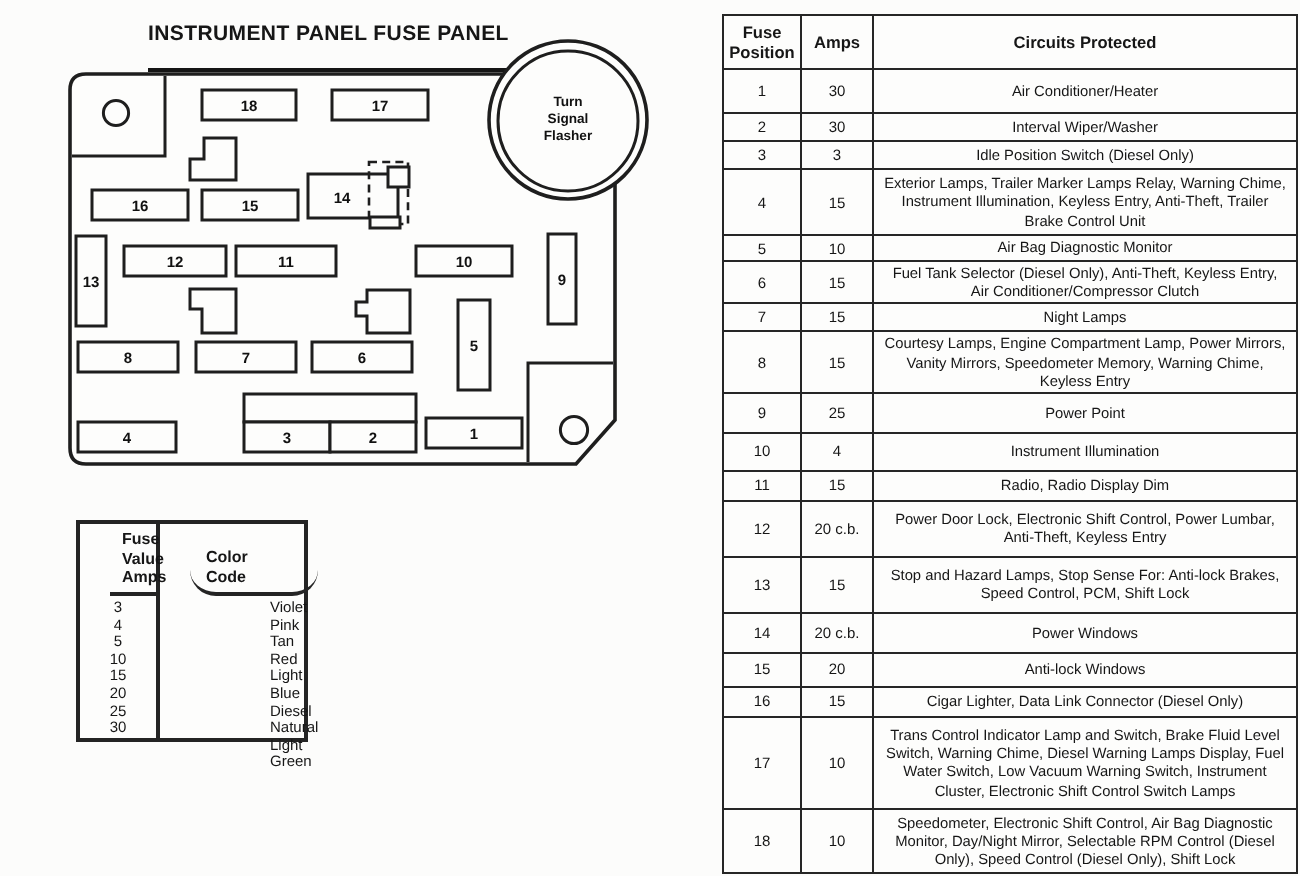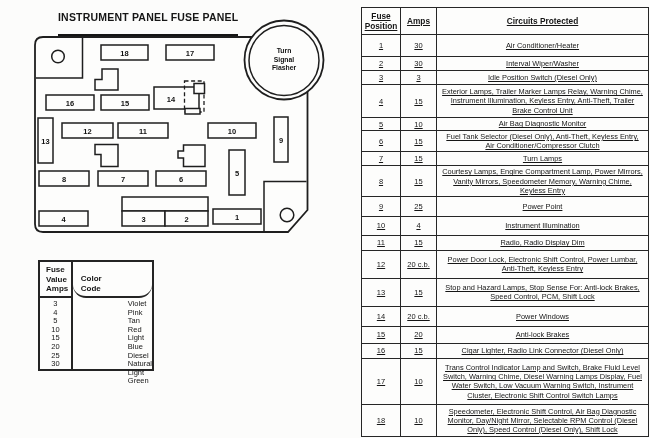--- a/index.html
+++ b/index.html
@@ -3,48 +3,48 @@
 <meta charset="utf-8">
 <style>
   html,body { margin:0; padding:0; }
   body {
     width:650px; height:438px; overflow:hidden; position:relative;
     background:#fcfcfb; color:#161616;
     font-family:"Liberation Sans", sans-serif;
   }
   
   .diagram-title {
-    position:absolute; left:58px; top:11px;
+    position:absolute; left:74px; top:11px;
     font-size:10.5px; font-weight:bold; letter-spacing:.2px;
     border-bottom:2px solid #151515; padding-bottom:11px;
     white-space:nowrap;
   }
   
   .panel-svg { position:absolute; left:0; top:0; }
   .panel-svg .ln   { fill:none; stroke:#1e1e1e; stroke-width:1.5; }
   .panel-svg .body { fill:#fdfdfc; stroke:#1e1e1e; stroke-width:1.8; }
   .panel-svg .fuse { fill:#fdfdfc; stroke:#1e1e1e; stroke-width:1.5; }
   .panel-svg .dash { fill:none; stroke:#1e1e1e; stroke-width:1.3; stroke-dasharray:4 2.6; }
   .panel-svg text.flbl  { font:bold 7.5px "Liberation Sans",sans-serif; fill:#111; text-anchor:middle; }
   .panel-svg text.flash { font:bold 6.8px "Liberation Sans",sans-serif; fill:#111; text-anchor:middle; }
   
   .cc { position:absolute; left:38px; top:260px; width:116px; height:111px;
         border:2px solid #242424; background:#fdfdfc; display:flex; box-sizing:border-box; }
   .cc-left  { width:40px; border-right:2px solid #242424; box-sizing:border-box; }
   .cc-right { flex:1; }
   .cc-head  { height:36px; border-bottom:2px solid #242424; box-sizing:border-box;
-              font-weight:bold; font-size:8px; line-height:9.5px; padding:3px 0 0 6px; }
+              font-weight:bold; font-size:8px; line-height:9.5px; padding:3px 0 0 6px;margin-left:15px; }
   .cc-head.color { padding:12px 0 4px 8px;border-radius:13px; }
   .cc-body { padding-top:2px; }
   .cc-body div { font-size:7.5px; line-height:8.6px; }
   .cc-left  .cc-body div { text-align:center; }
   .cc-right .cc-body div { padding-left:8px;margin-left:47px; }
   
   .ft { position:absolute; left:361px; top:7px; width:287px;
-        border-collapse:collapse; table-layout:fixed; background:#fdfdfc;text-decoration:underline; }
+        border-collapse:collapse; table-layout:fixed; background:#fdfdfc; }
   .ft th, .ft td { border:1.7px solid #262626; vertical-align:middle; }
   .ft th { font-size:8.3px; font-weight:bold; text-align:center; padding:2px 1px; height:22px; }
   .ft td.c-pos, .ft td.c-amp { text-align:center; font-size:7.5px; }
   .ft td.c-cir { font-size:7.4px; padding:1px 4px; line-height:1.24; text-align:center; }
 </style>
 </head>
 <body>
 
 <div class="diagram-title">INSTRUMENT PANEL FUSE PANEL</div>
 
@@ -221,21 +221,21 @@
         <td class="c-cir">Air Bag Diagnostic Monitor</td>
       </tr>
   <tr style="height:21px">
         <td class="c-pos">6</td>
         <td class="c-amp">15</td>
         <td class="c-cir">Fuel Tank Selector (Diesel Only), Anti-Theft, Keyless Entry, Air Conditioner/Compressor Clutch</td>
       </tr>
   <tr style="height:14px">
         <td class="c-pos">7</td>
         <td class="c-amp">15</td>
-        <td class="c-cir">Turn Lamps</td>
+        <td class="c-cir">Night Lamps</td>
       </tr>
   <tr style="height:30px">
         <td class="c-pos">8</td>
         <td class="c-amp">15</td>
         <td class="c-cir">Courtesy Lamps, Engine Compartment Lamp, Power Mirrors, Vanity Mirrors, Speedometer Memory, Warning Chime, Keyless Entry</td>
       </tr>
   <tr style="height:20px">
         <td class="c-pos">9</td>
         <td class="c-amp">25</td>
         <td class="c-cir">Power Point</td>
@@ -261,26 +261,26 @@
         <td class="c-cir">Stop and Hazard Lamps, Stop Sense For: Anti-lock Brakes, Speed Control, PCM, Shift Lock</td>
       </tr>
   <tr style="height:20px">
         <td class="c-pos">14</td>
         <td class="c-amp">20 c.b.</td>
         <td class="c-cir">Power Windows</td>
       </tr>
   <tr style="height:17px">
         <td class="c-pos">15</td>
         <td class="c-amp">20</td>
-        <td class="c-cir">Anti-lock Brakes</td>
+        <td class="c-cir">Anti-lock Windows</td>
       </tr>
   <tr style="height:15px">
         <td class="c-pos">16</td>
         <td class="c-amp">15</td>
-        <td class="c-cir">Cigar Lighter, Radio Link Connector (Diesel Only)</td>
+        <td class="c-cir">Cigar Lighter, Data Link Connector (Diesel Only)</td>
       </tr>
   <tr style="height:46px">
         <td class="c-pos">17</td>
         <td class="c-amp">10</td>
         <td class="c-cir">Trans Control Indicator Lamp and Switch, Brake Fluid Level Switch, Warning Chime, Diesel Warning Lamps Display, Fuel Water Switch, Low Vacuum Warning Switch, Instrument Cluster, Electronic Shift Control Switch Lamps</td>
       </tr>
   <tr style="height:32px">
         <td class="c-pos">18</td>
         <td class="c-amp">10</td>
         <td class="c-cir">Speedometer, Electronic Shift Control, Air Bag Diagnostic Monitor, Day/Night Mirror, Selectable RPM Control (Diesel Only), Speed Control (Diesel Only), Shift Lock</td>

